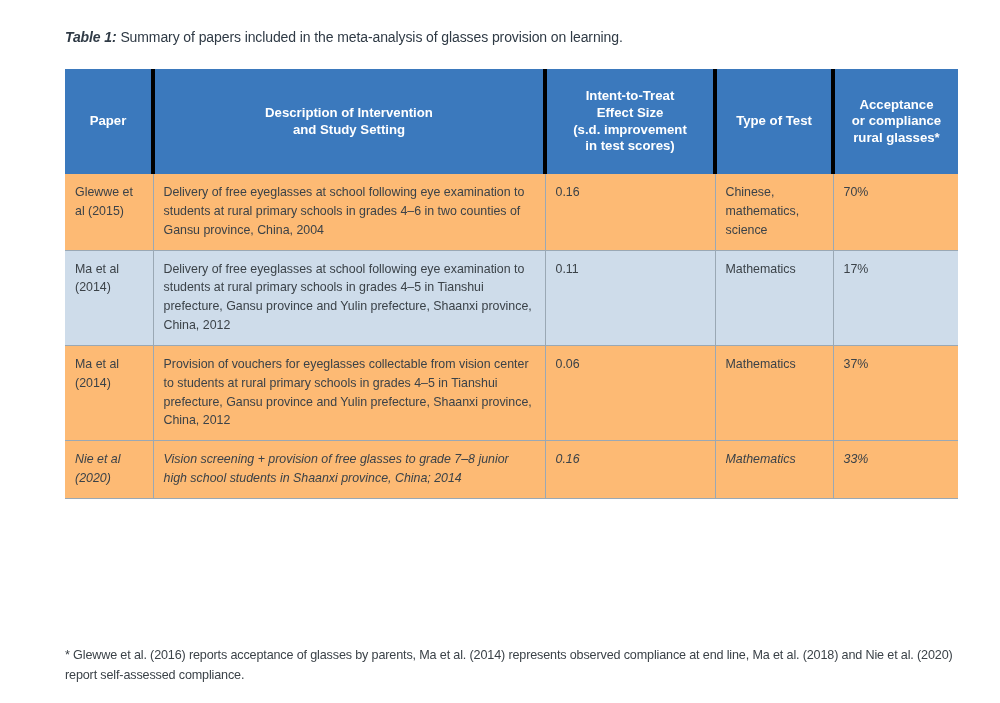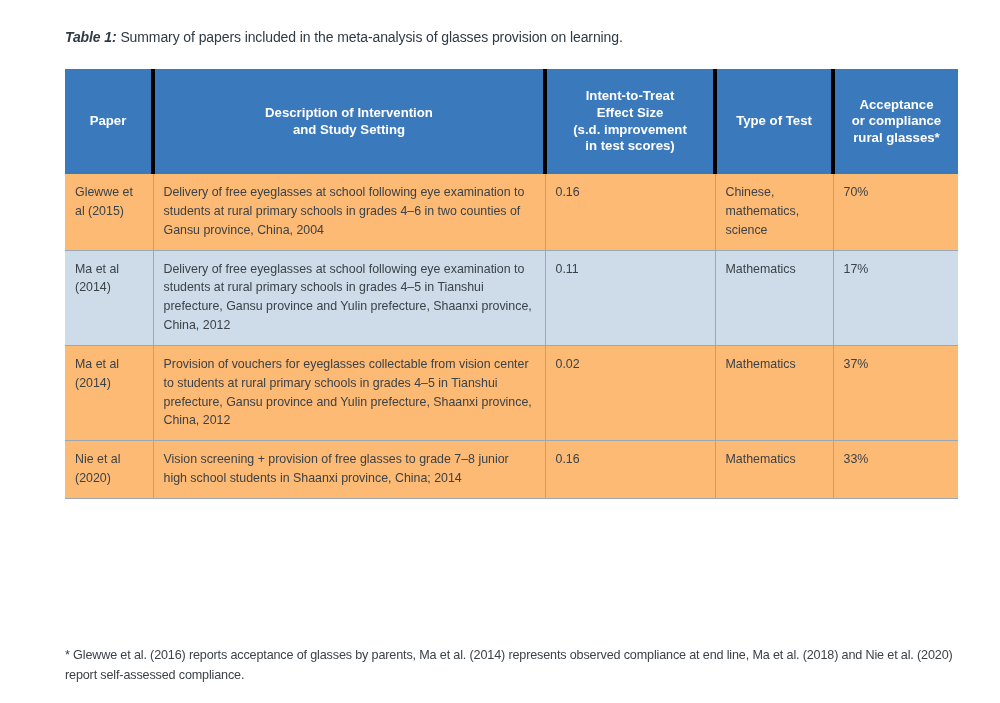--- a/index.html
+++ b/index.html
@@ -76,20 +76,21 @@
     border-right: none;
   }
   table.tbl tr.shaded td {
     background: #cedcea;
   }
   table.tbl tr.plain td {
     background: #fdba74;
   }
   table.tbl tr:last-child td {
     border-bottom: 1px solid #9aa8b4;
+    font-style: italic;
   }
   .col-paper   { width: 88px; }
   .col-desc    { width: 392px; }
   .col-effect  { width: 170px; }
   .col-type    { width: 118px; }
   .col-accept  { width: 125px; }
   .footnote {
     position: absolute;
     left: 65px;
     top: 645px;
@@ -153,21 +154,21 @@
         <tr class="shaded">
           <td>Ma et al (2014)</td>
           <td>Delivery of free eyeglasses at school following eye examination to students at rural primary schools in grades 4–5 in Tianshui prefecture, Gansu province and Yulin prefecture, Shaanxi province, China, 2012</td>
           <td>0.11</td>
           <td>Mathematics</td>
           <td>17%</td>
         </tr>
         <tr class="plain">
           <td>Ma et al (2014)</td>
           <td>Provision of vouchers for eyeglasses collectable from vision center to students at rural primary schools in grades 4–5 in Tianshui prefecture, Gansu province and Yulin prefecture, Shaanxi province, China, 2012</td>
-          <td>0.02</td>
+          <td>0.06</td>
           <td>Mathematics</td>
           <td>37%</td>
         </tr>
         <tr class="plain">
           <td>Nie et al (2020)</td>
           <td>Vision screening + provision of free glasses to grade 7–8 junior high school students in Shaanxi province, China; 2014</td>
           <td>0.16</td>
           <td>Mathematics</td>
           <td>33%</td>
         </tr>

